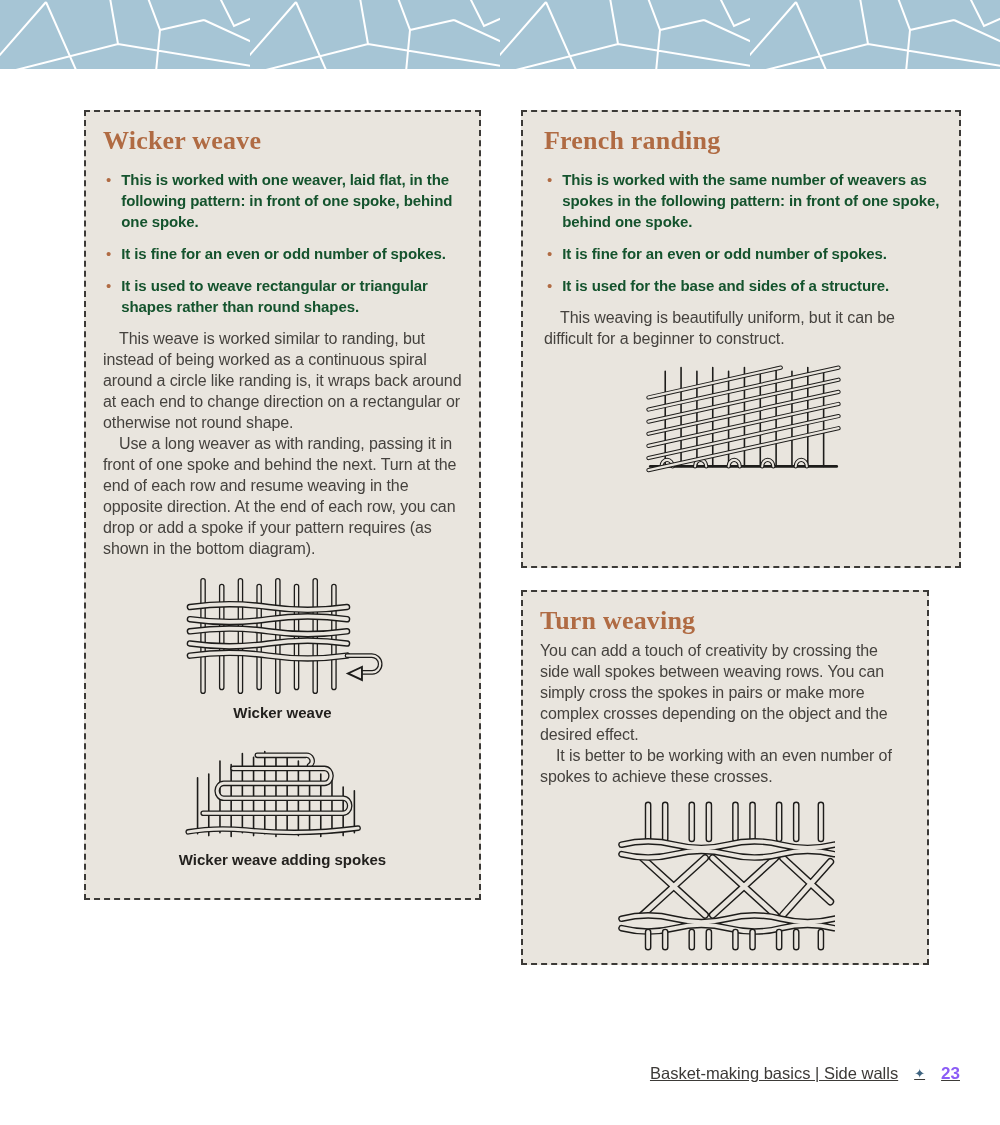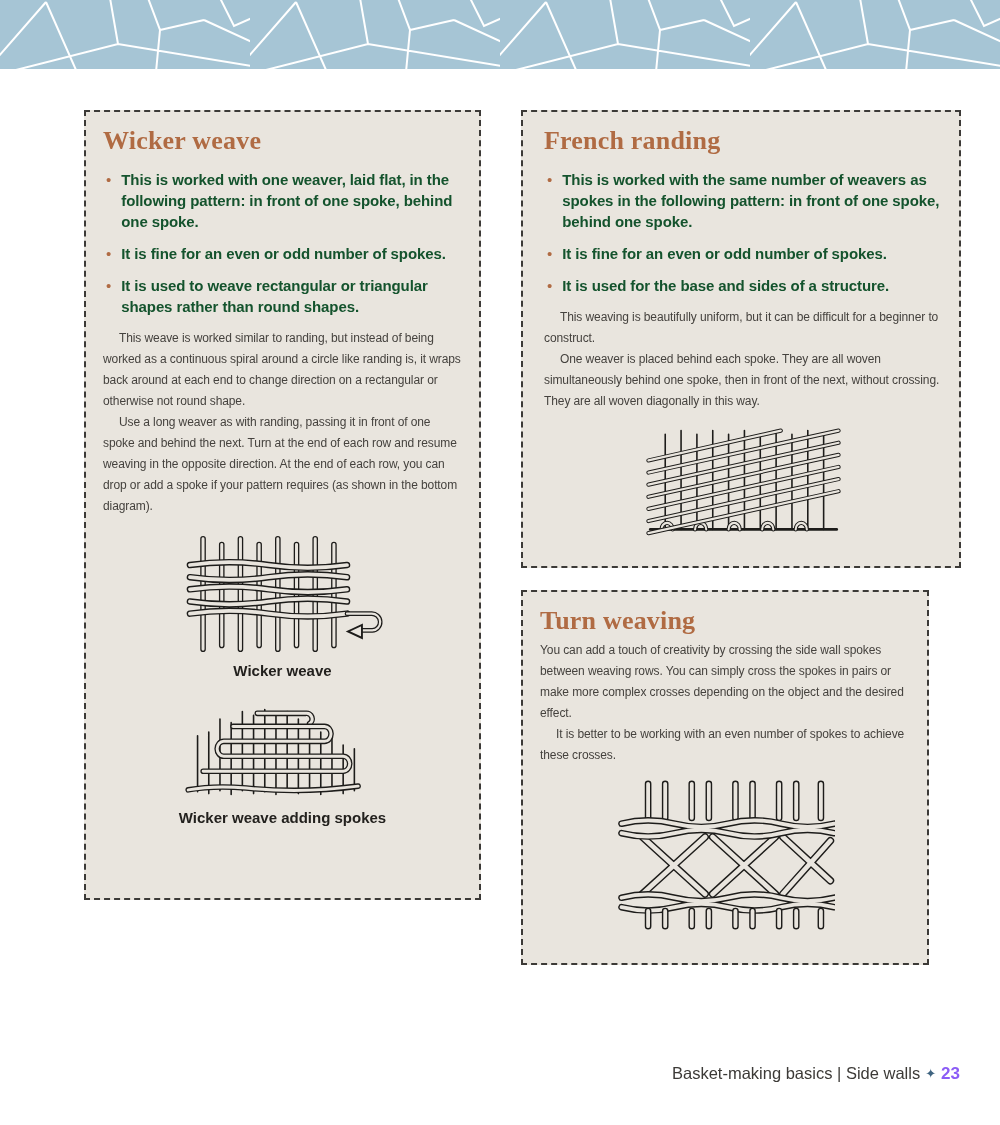--- a/index.html
+++ b/index.html
@@ -19,35 +19,35 @@
   .box-open  {left:521px;top:590px;width:408px;height:375px;}
   h2.title{
     font-family:"Liberation Serif", serif;font-weight:700;
     color:#b06b43;font-size:26px;line-height:30px;margin:0 0 13px 0;letter-spacing:.2px;
   }
   .box-open h2.title{margin-bottom:4px;}
   .bullets{display:flex;flex-direction:column;gap:11px;margin:0 0 11px 0;}
   .bullet{display:flex;align-items:flex-start;}
   .bullet .dot{color:#b06b43;font-size:15px;line-height:21px;margin:0 10px 0 3px;flex:0 0 auto;}
   .bullet .btxt{font-weight:700;color:#14532d;font-size:15px;line-height:21px;letter-spacing:-0.1px;}
-  p.body{margin:0;color:#45423e;font-size:12px;line-height:21px;text-indent:16px;letter-spacing:-0.1px;}
+  p.body{margin:0;color:#45423e;font-size:16px;line-height:21px;text-indent:16px;letter-spacing:-0.1px;}
   p.body.no-indent{text-indent:0;}
   .fig{text-align:center;}
   .fig-wicker1{margin-top:16px;}
   .fig-wicker2{margin-top:24px;}
   .fig-french{margin-top:10px;}
   .fig-open{margin-top:14px;}
   .caption{
     font-weight:700;color:#23211e;font-size:15px;line-height:19px;
     text-align:center;margin:2px auto 0 auto;max-width:230px;
   }
   .footer{
     position:absolute;top:1064px;right:40px;
-    display:flex;align-items:baseline;gap:5px;
-    color:#3c3a37;font-size:16.5px;
+    display:flex;align-items:baseline;gap:16px;
+    color:#3c3a37;font-size:16.5px;text-decoration:underline;
   }
   .footer .star{color:#3f6480;font-size:13px;transform:translateY(-1px);}
   .footer .pagenum{font-weight:700;color:#8b5cf6;font-size:17px;}
   
   .o{fill:none;stroke:#1d1c1a;stroke-linecap:round;stroke-linejoin:round;}
   .i{fill:none;stroke:#e9e5de;stroke-linecap:round;stroke-linejoin:round;}
 </style>
 </head>
 <body>
 
@@ -127,21 +127,20 @@
     <div class="bullet">
       <span class="dot">•</span>
       <span class="btxt">It is fine for an even or odd number of spokes.</span>
     </div>
     <div class="bullet">
       <span class="dot">•</span>
       <span class="btxt">It is used for the base and sides of a structure.</span>
     </div>
   </div>
   <p class="body">This weaving is beautifully uniform, but it can be difficult for a beginner to construct.</p>
-  <p class="body">One weaver is placed behind each spoke. They are all woven simultaneously behind one spoke, then in front of the next, without crossing. They are all woven diagonally in this way.</p>
 
   <div class="fig fig-french">
     <svg width="205" height="116" viewBox="0 0 220 122">
       <defs>
         <path id="frh" d="M22,114 a6,7 0 0 1 12,0 M58,114 a6,7 0 0 1 12,0 M94,114 a6,7 0 0 1 12,0 M130,114 a6,7 0 0 1 12,0 M166,114 a6,7 0 0 1 12,0"></path>
         <path id="frd" d="M8,118 L212,73 M8,105 L212,60 M8,92 L212,47 M8,79 L212,34 M8,66 L212,21 M8,53 L212,8 M8,40 L150,8"></path>
       </defs>
       <path class="o" stroke-width="1.7" d="M26,12 V114 M43,8 V114 M60,12 V114 M77,8 V114 M94,12 V114 M111,8 V114 M128,12 V114 M145,8 V114 M162,12 V114 M179,8 V114 M196,12 V114"></path>
       <path class="o" stroke-width="3" d="M10,114 H210"></path>
       <use href="#frh" class="o" stroke-width="4.5"></use>

